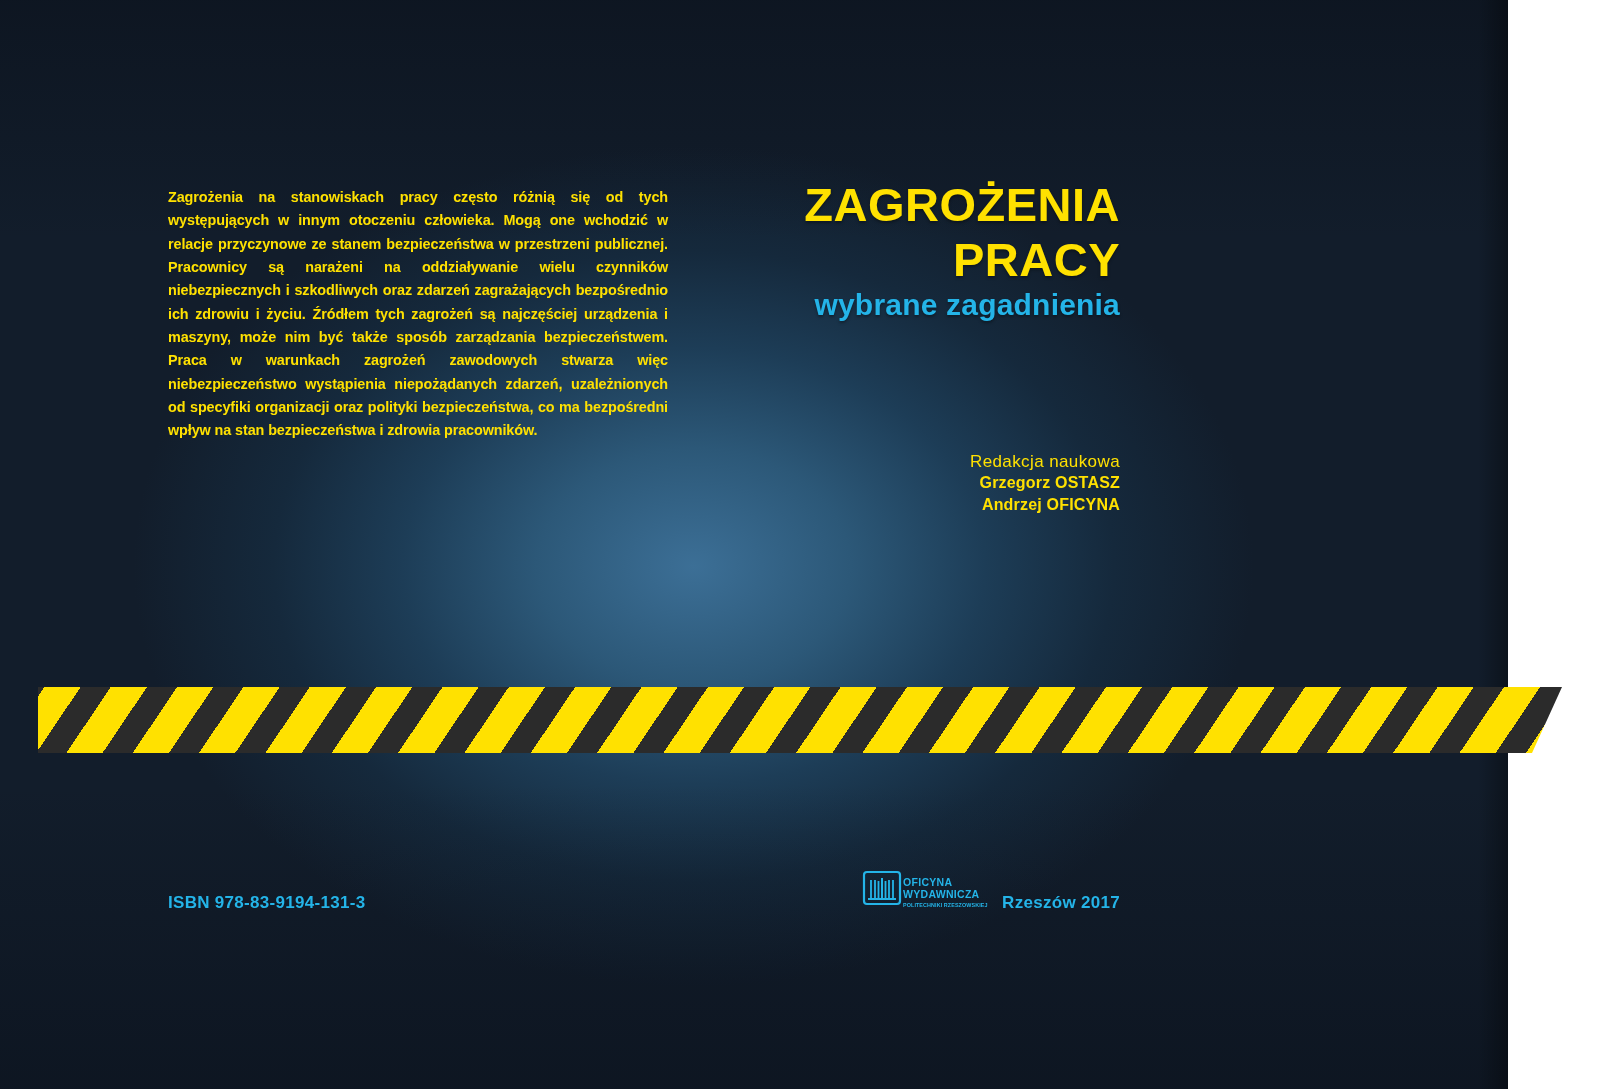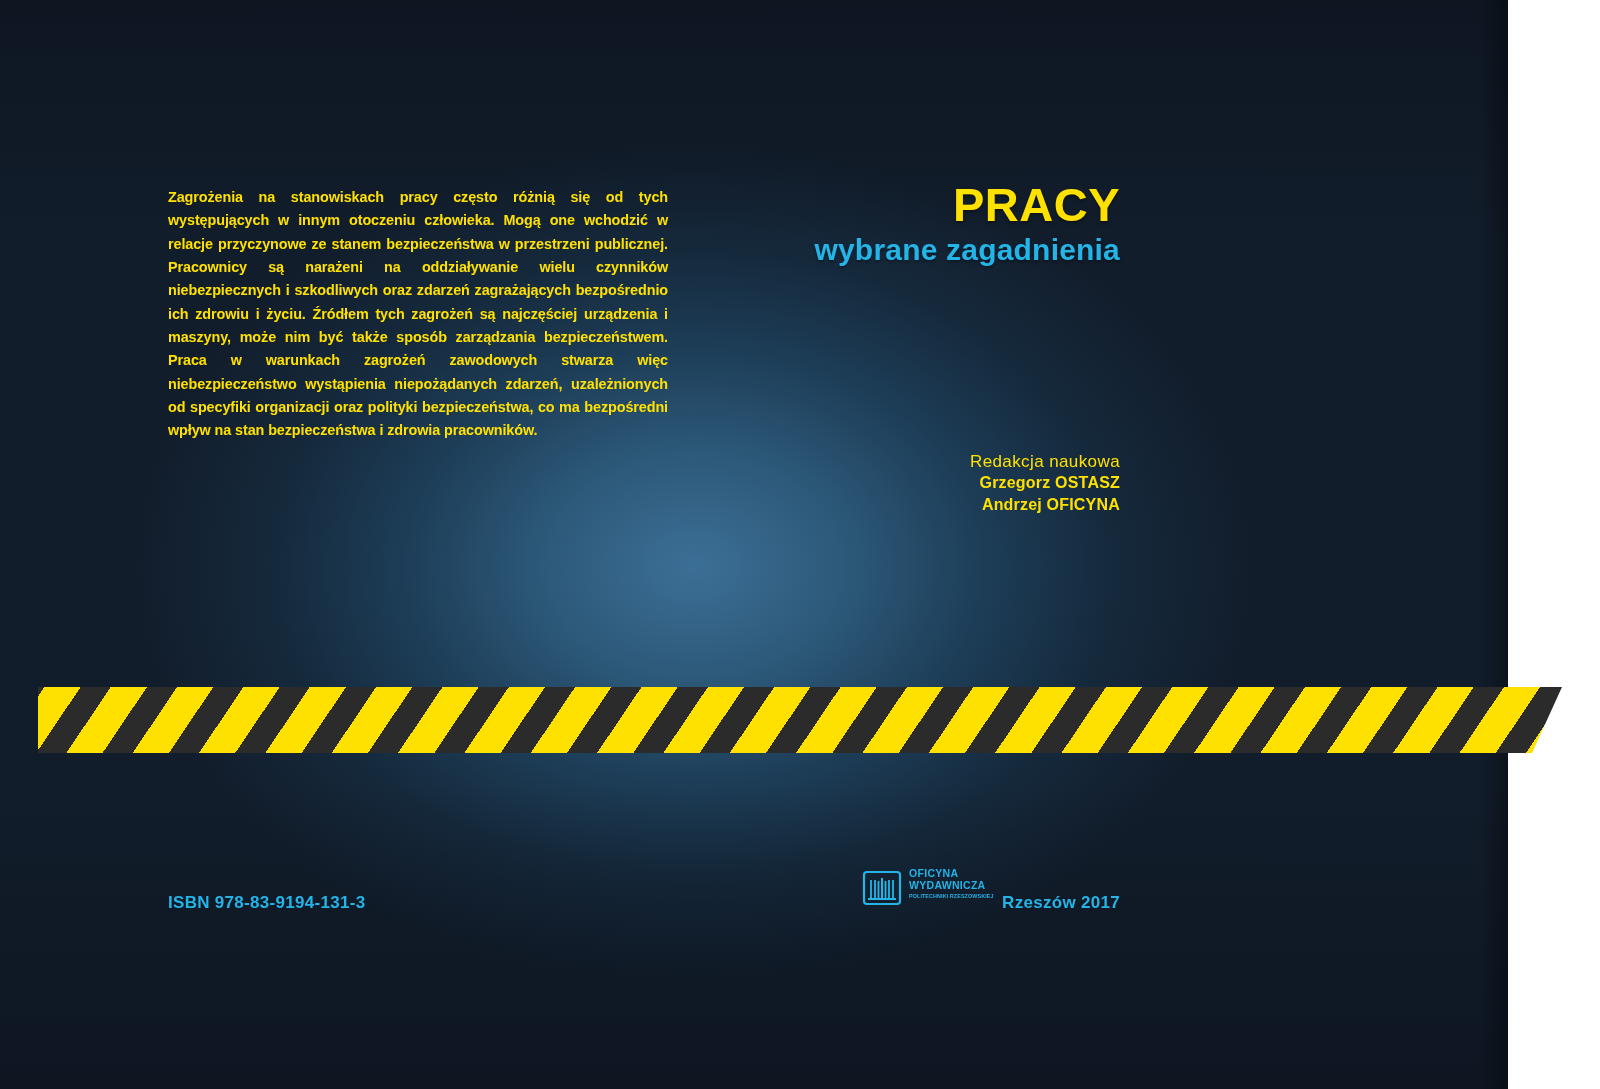--- a/index.html
+++ b/index.html
@@ -154,22 +154,22 @@
     font-weight: bold;
     letter-spacing: 0.3px;
   }
 
   
   .publisher {
     position: absolute;
     left: 862px;
     top: 868px;
     display: flex;
-    align-items: flex-start;
-    gap: 7px;
+    align-items: flex-end;
+    gap: 1px;
   }
   .pub-mark {
     width: 40px;
     height: 40px;
     flex: 0 0 auto;
   }
   .pub-text {
     line-height: 1.12;
   }
   .pub-line1, .pub-line2 {
@@ -190,20 +190,21 @@
 <body>
 
 <div id="cover">
 
   <div class="cover-bg"></div>
   <div class="spine-shadow"></div>
 
   <div class="blurb">Zagrożenia na stanowiskach pracy często różnią się od tych występujących w innym otoczeniu człowieka. Mogą one wchodzić w relacje przyczynowe ze stanem bezpieczeństwa w przestrzeni publicznej. Pracownicy są narażeni na oddziaływanie wielu czynników niebezpiecznych i szkodliwych oraz zdarzeń zagrażających bezpośrednio ich zdrowiu i życiu. Źródłem tych zagrożeń są najczęściej urządzenia i maszyny, może nim być także sposób zarządzania bezpieczeństwem. Praca w warunkach zagrożeń zawodowych stwarza więc niebezpieczeństwo wystąpienia niepożądanych zdarzeń, uzależnionych od specyfiki organizacji oraz polityki bezpieczeństwa, co ma bezpośredni wpływ na stan bezpieczeństwa i zdrowia pracowników.</div>
 
   <div class="title-block">
+    <div class="title-line">ZAGROŻENIA</div>
     <div class="title-line">PRACY</div>
     <div class="subtitle">wybrane zagadnienia</div>
   </div>
 
   <div class="editors">
     <div class="editors-label">Redakcja naukowa</div>
     <div class="editor-name">Grzegorz OSTASZ</div>
     <div class="editor-name">Andrzej OFICYNA</div>
   </div>
 

